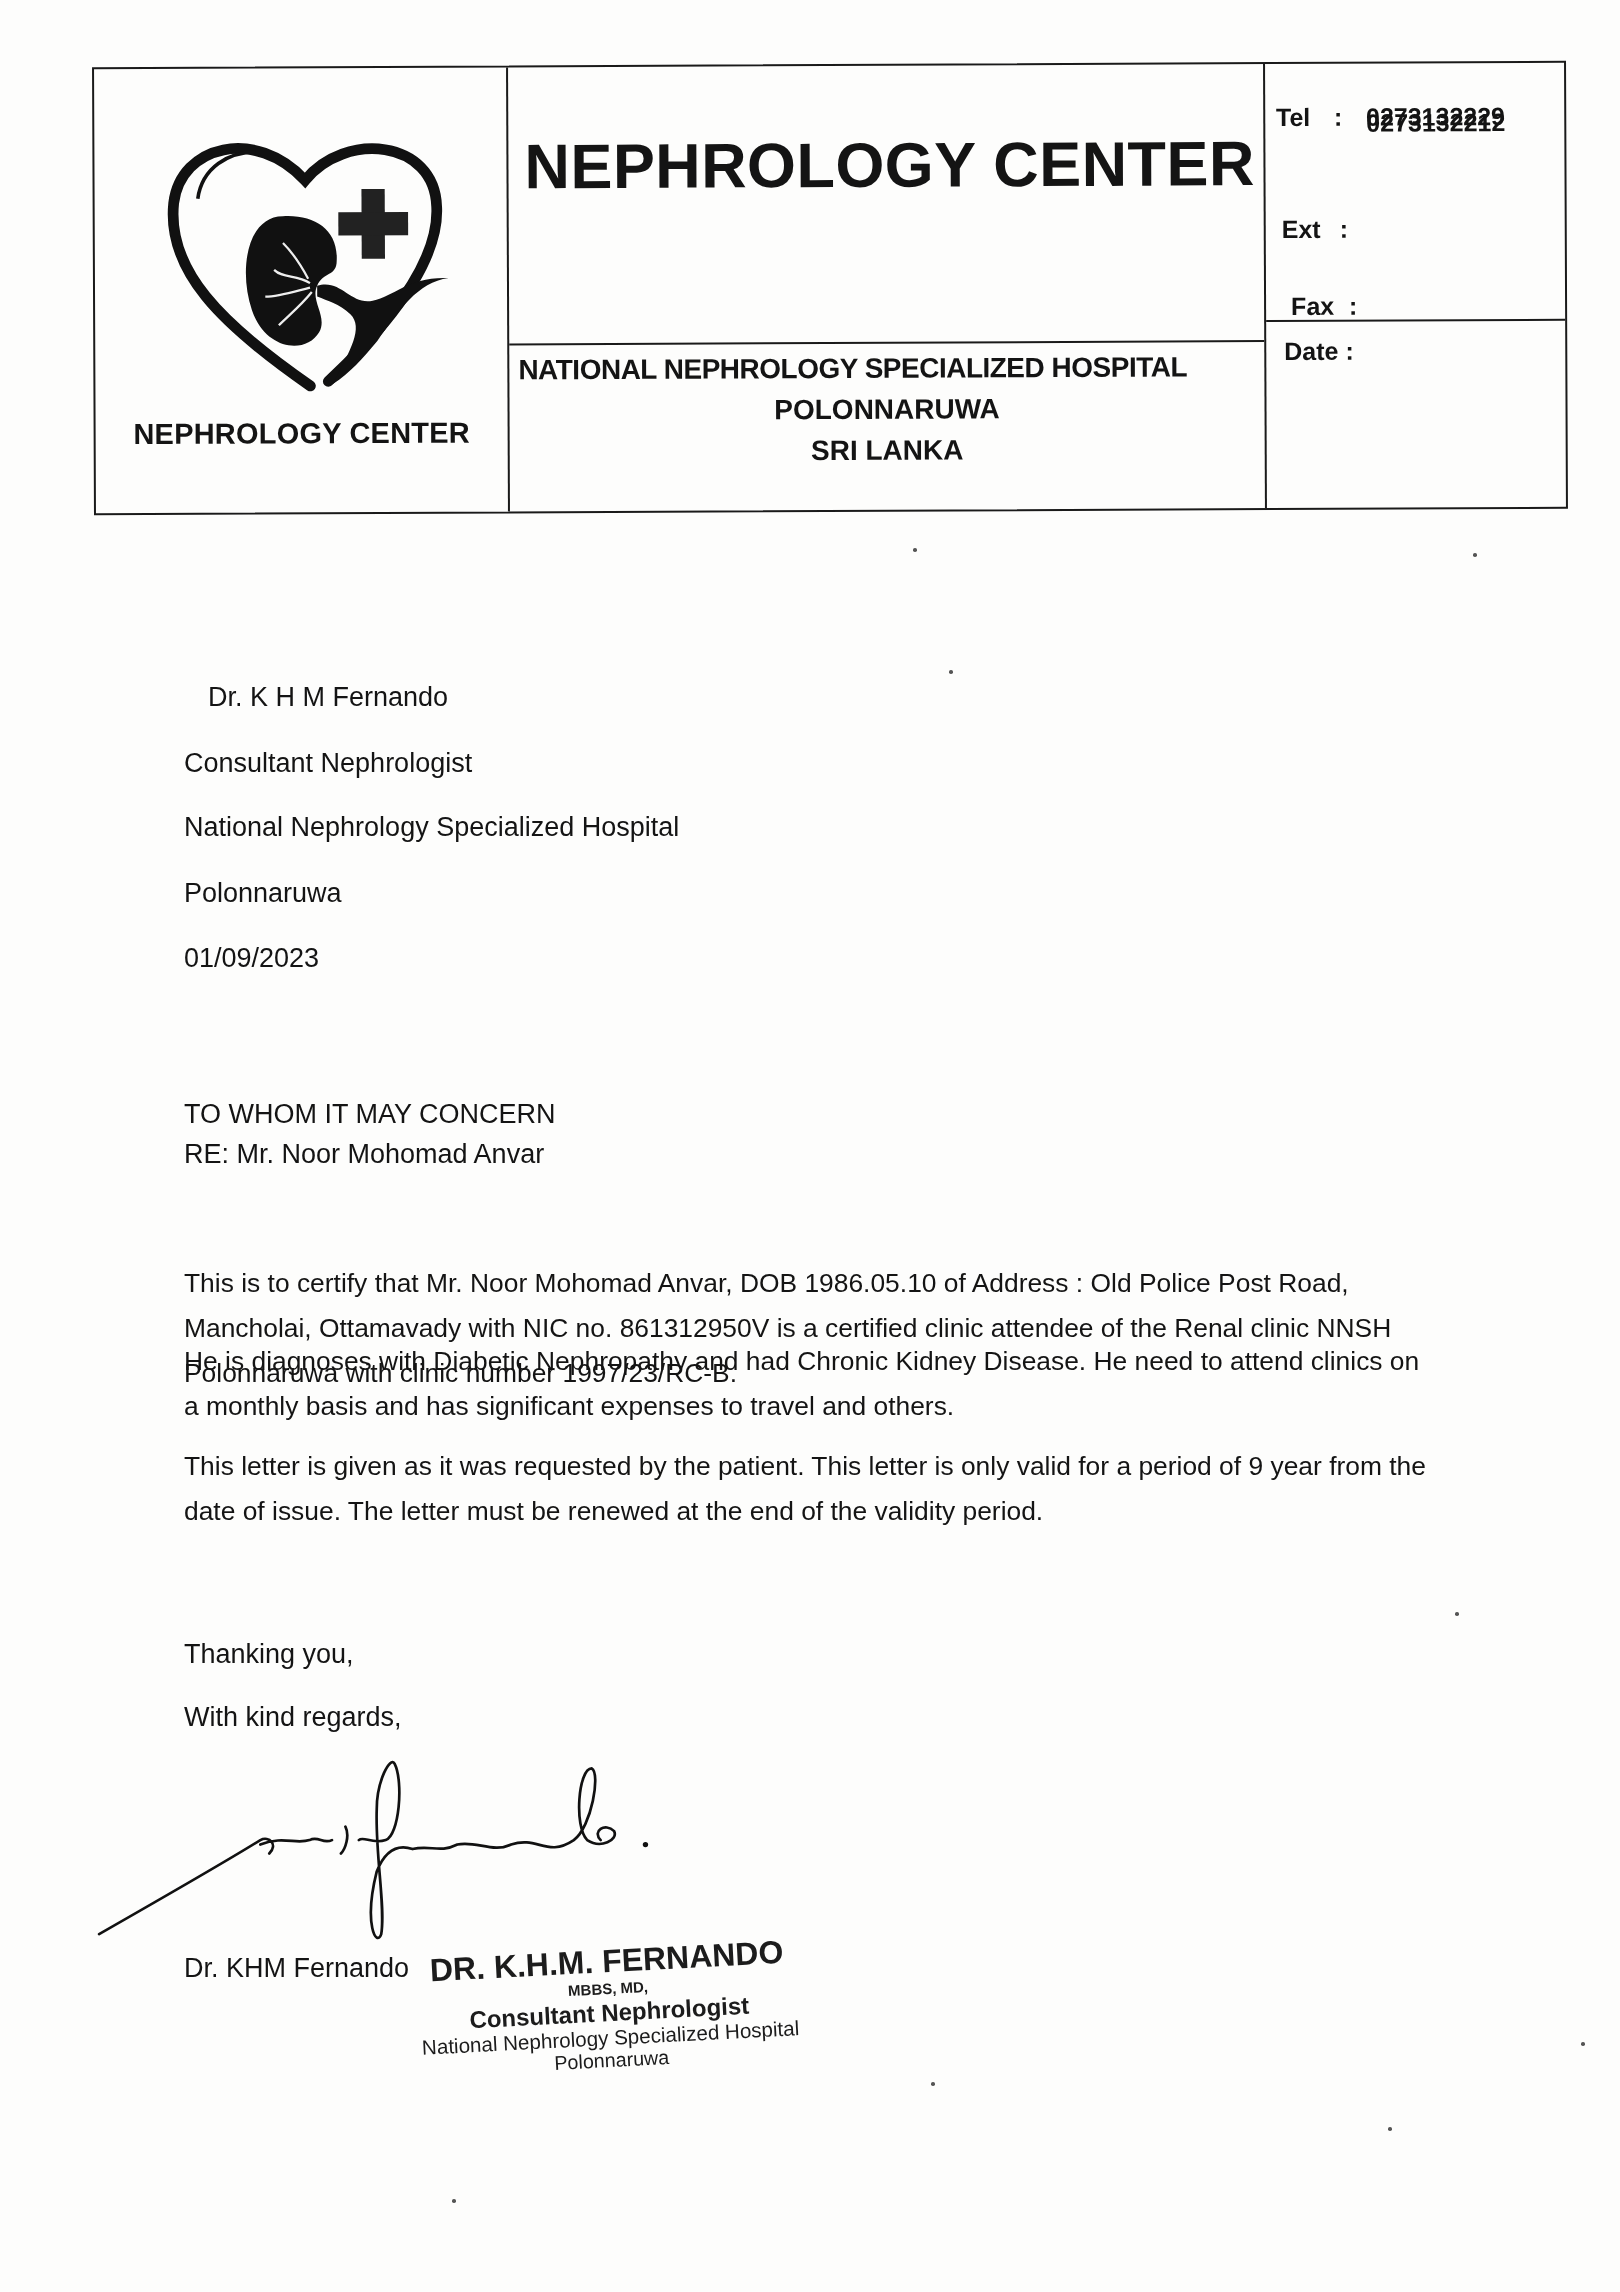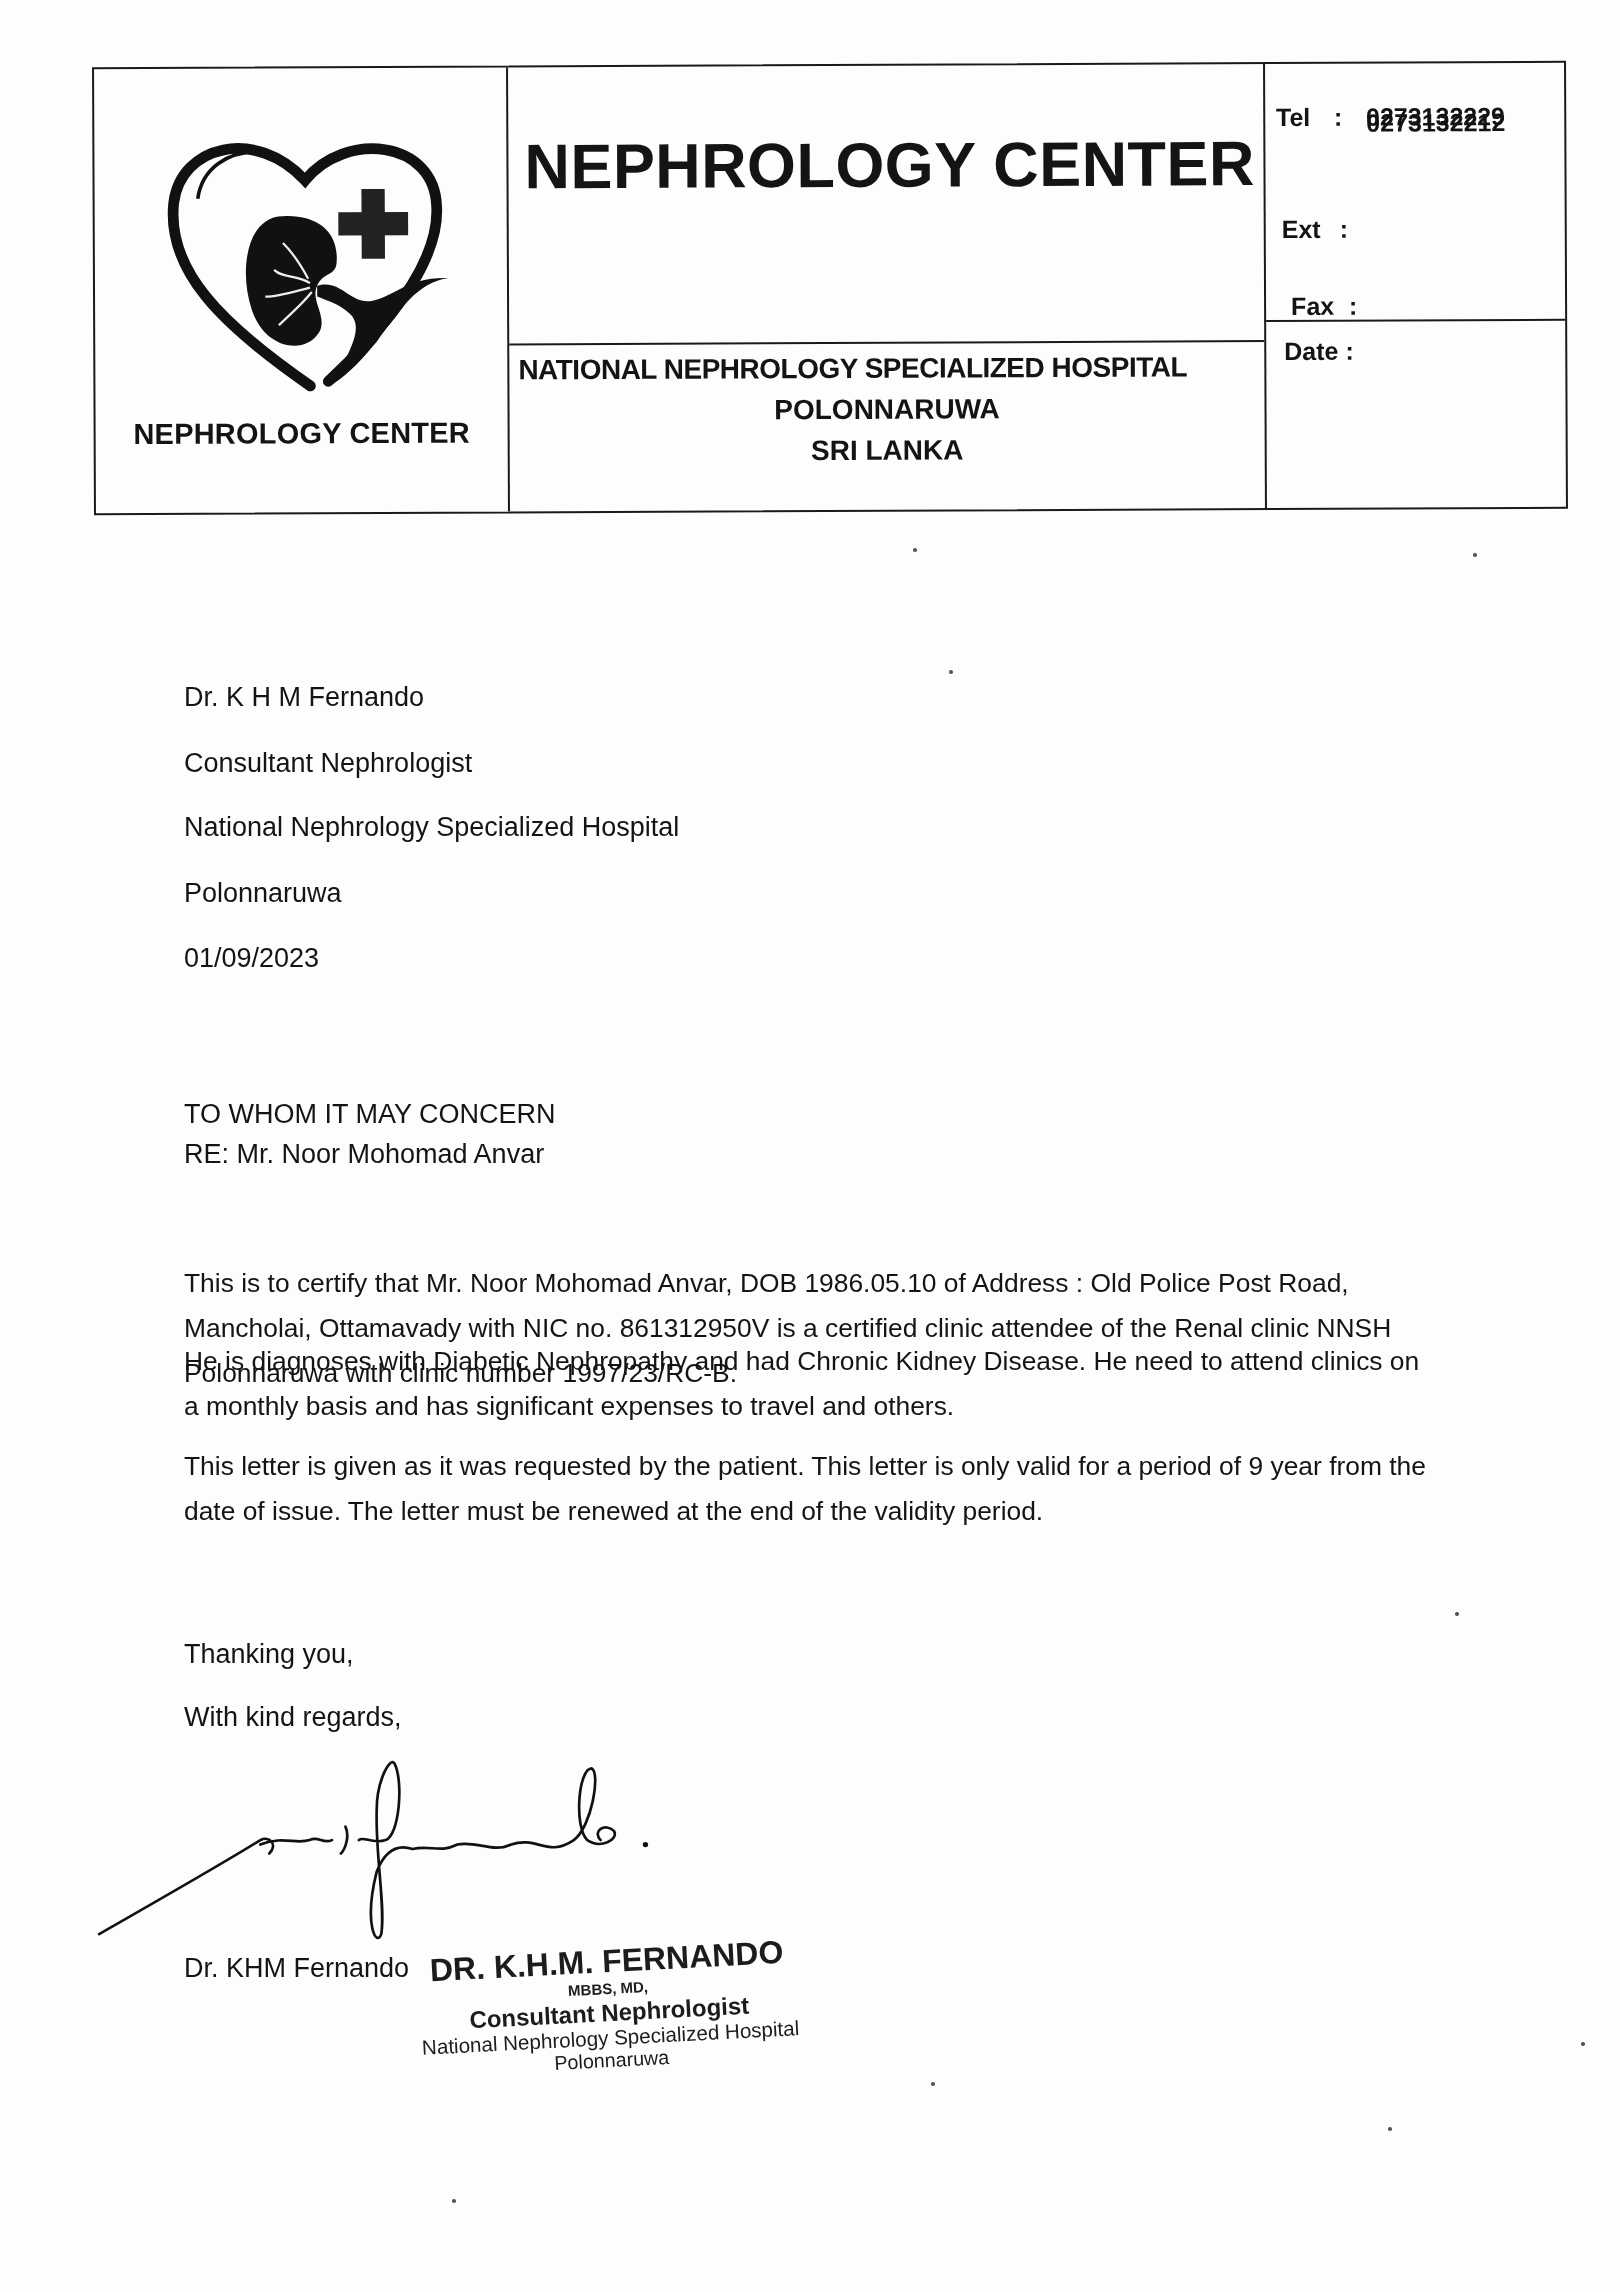--- a/index.html
+++ b/index.html
@@ -79,21 +79,21 @@
         <span class="k">Fax</span><span class="c">:</span><span></span>
       </div>
     </div>
     <div class="kv" style="left:18px; top:273px;">
       <span>Date :</span>
       <span></span>
     </div>
   </div>
 </div>
 
-<div class="line" style="top:682px;">Dr. K H M Fernando</div>
+<div class="line" style="top:682px;margin-left:24px;">Dr. K H M Fernando</div>
 <div class="line" style="top:748px;">Consultant Nephrologist</div>
 <div class="line" style="top:812px;">National Nephrology Specialized Hospital</div>
 <div class="line" style="top:878px;">Polonnaruwa</div>
 <div class="line" style="top:943px;text-align:right;">01/09/2023</div>
 
 <div class="line" style="top:1099px;">TO WHOM IT MAY CONCERN</div>
 <div class="line" style="top:1139px;text-align:center;">RE: Mr. Noor Mohomad Anvar</div>
 <div class="para" style="top:1261px;">This is to certify that Mr. Noor Mohomad Anvar, DOB 1986.05.10 of Address : Old Police Post Road, Mancholai, Ottamavady with NIC no. 861312950V is a certified clinic attendee of the Renal clinic NNSH Polonnaruwa with clinic number 1997/23/RC-B.</div>
 <div class="para" style="top:1339px;">He is diagnoses with Diabetic Nephropathy and had Chronic Kidney Disease. He need to attend clinics on a monthly basis and has significant expenses to travel and others.</div>
 <div class="para" style="top:1444px;">This letter is given as it was requested by the patient. This letter is only valid for a period of 9 year from the date of issue. The letter must be renewed at the end of the validity period.</div>

